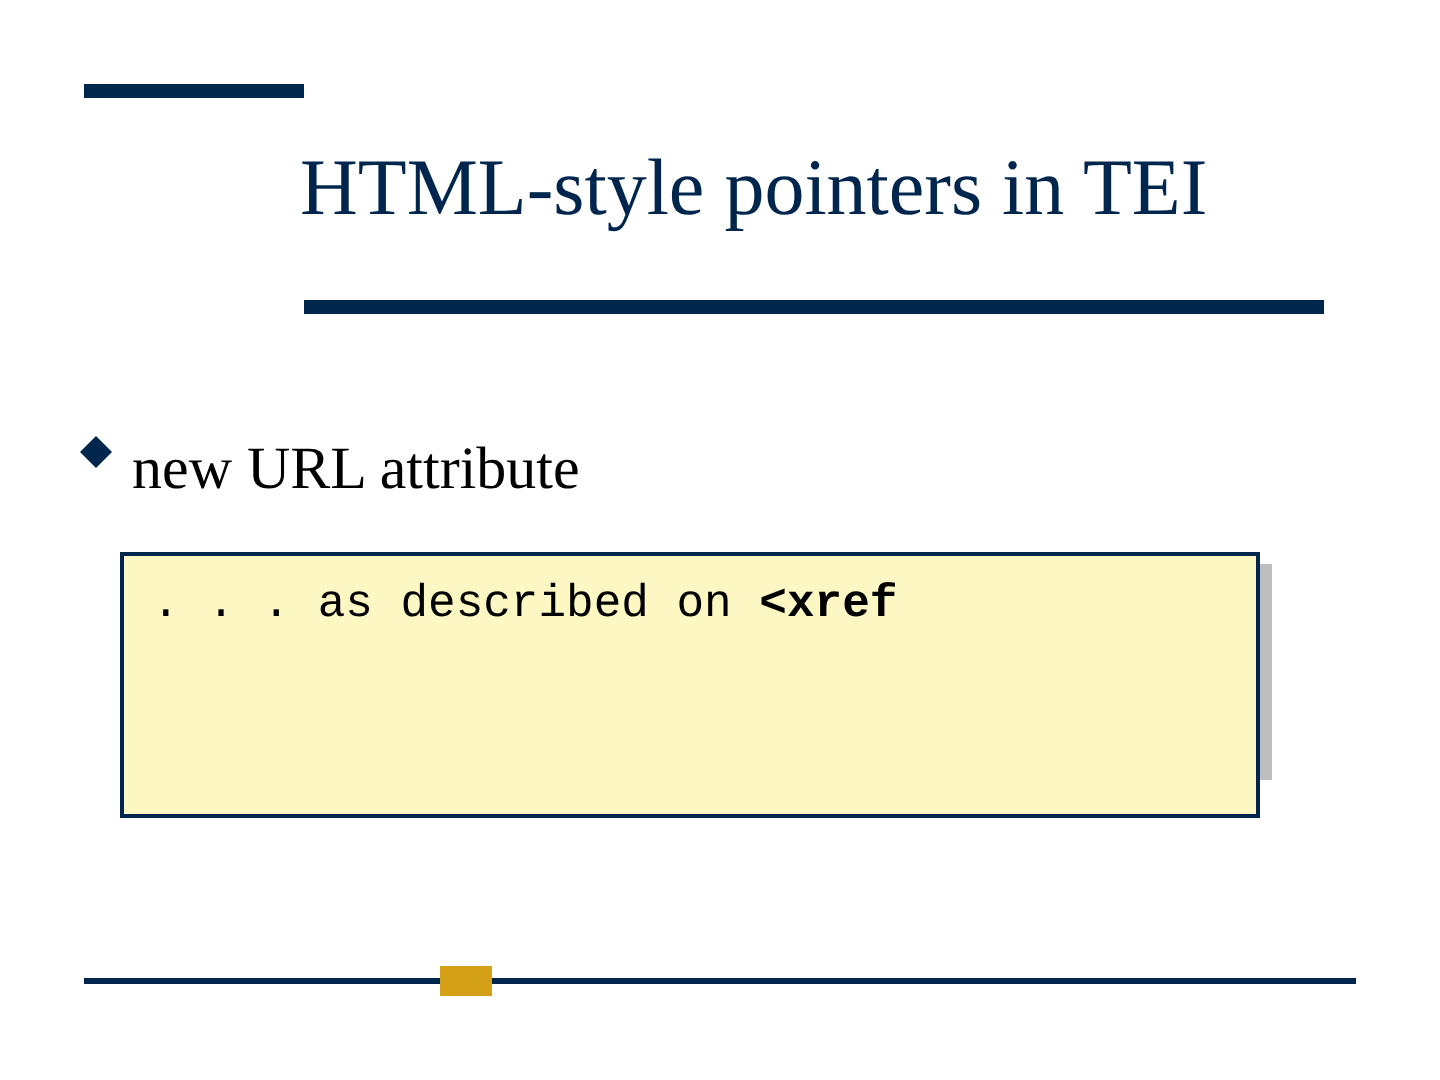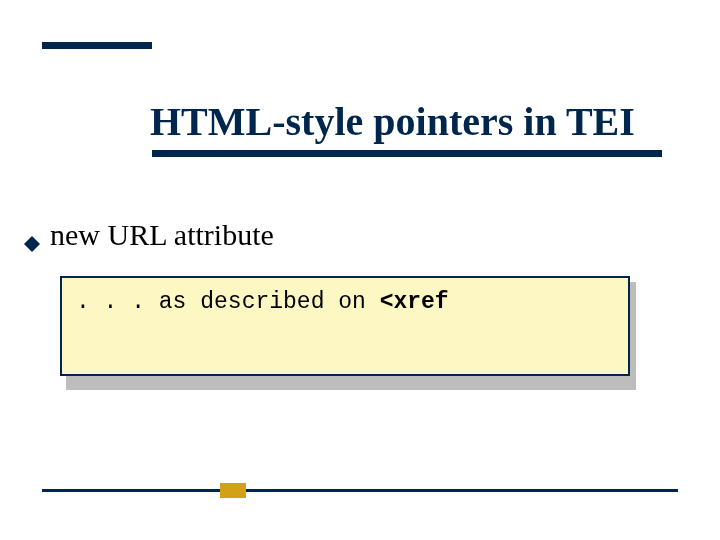--- a/index.html
+++ b/index.html
@@ -18,38 +18,37 @@
     left: 42px;
     width: 110px;
     height: 7px;
     background: #00264d;
   }
   .title {
     position: absolute;
     top: 70px;
     left: 150px;
     font-size: 40px;
-    font-weight: 700;
+    font-weight: 400;
     color: #00264d;
-    margin-top: 28px;
   }
   .under-line {
     position: absolute;
     top: 150px;
     left: 152px;
     width: 510px;
     height: 7px;
     background: #00264d;
   }
   .bullet-row {
     position: absolute;
     top: 218px;
-    left: 24px;
+    left: 40px;
     display: flex;
-    align-items: flex-end;
+    align-items: flex-start;
   }
   .bullet-icon {
     width: 16px;
     height: 16px;
     margin-right: 10px;
     display: flex;
     align-items: center;
     justify-content: center;
   }
   .bullet-icon svg { display: block; }
@@ -66,21 +65,21 @@
     position: absolute;
     top: 6px;
     left: 6px;
     width: 570px;
     height: 108px;
     background: #bdbdbd;
   }
   .code-box {
     position: relative;
     width: 570px;
-    height: 100px;
+    height: 133px;
     background: #fdf7c4;
     border: 2px solid #00264d;
     padding: 10px 14px;
     font-family: "Courier New", Courier, monospace;
     font-size: 23px;
     line-height: 1.25;
     color: #000;
   }
   .code-box .kw { font-weight: bold; }
   .footer-line {

